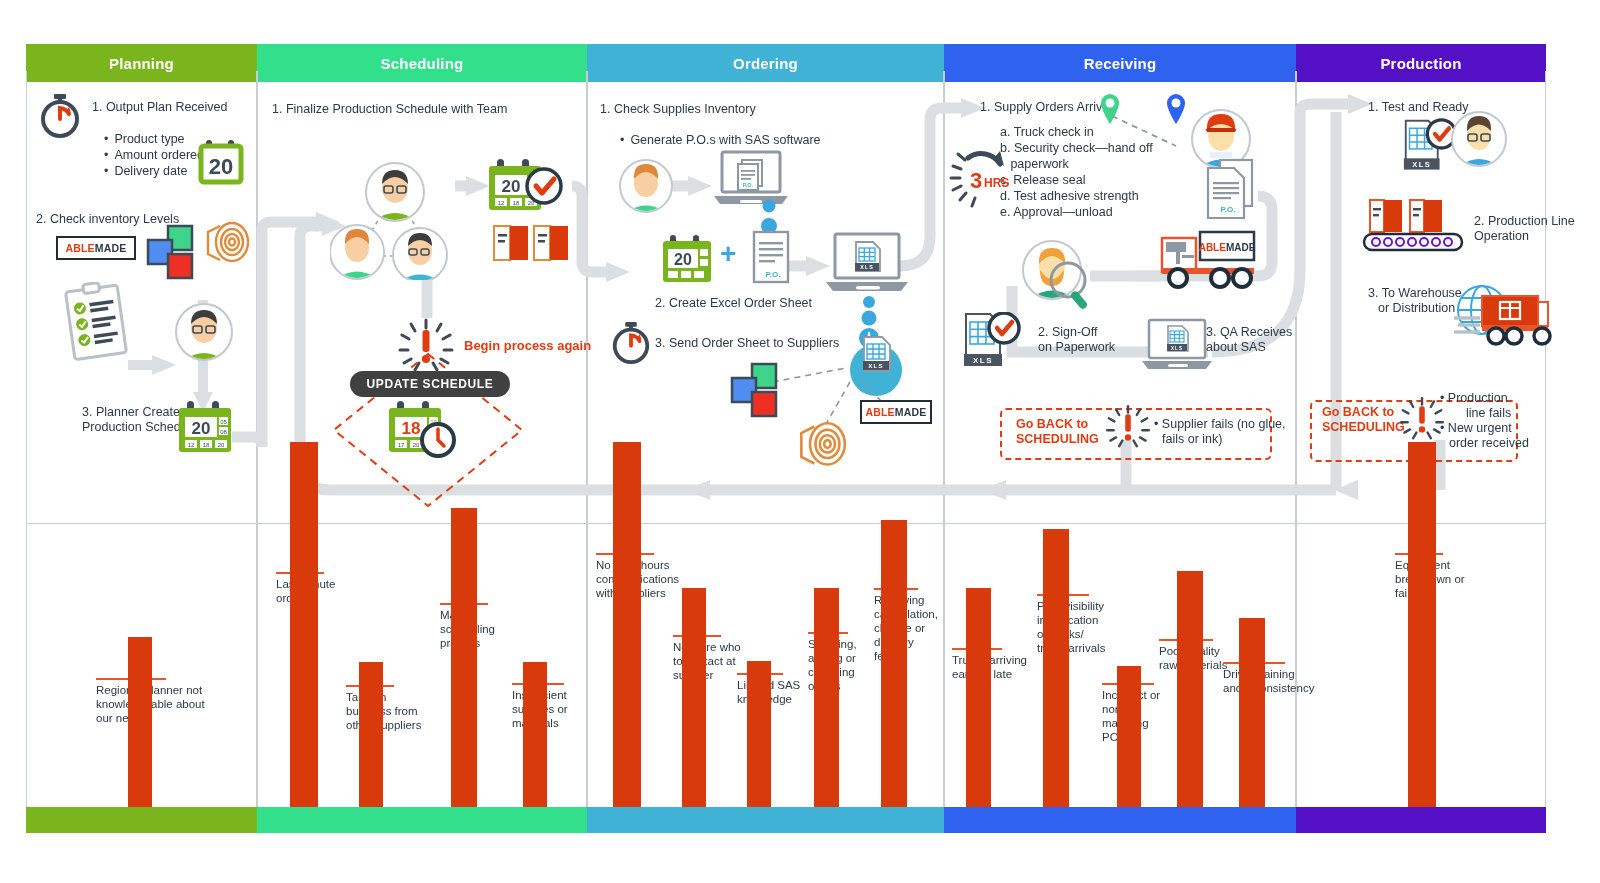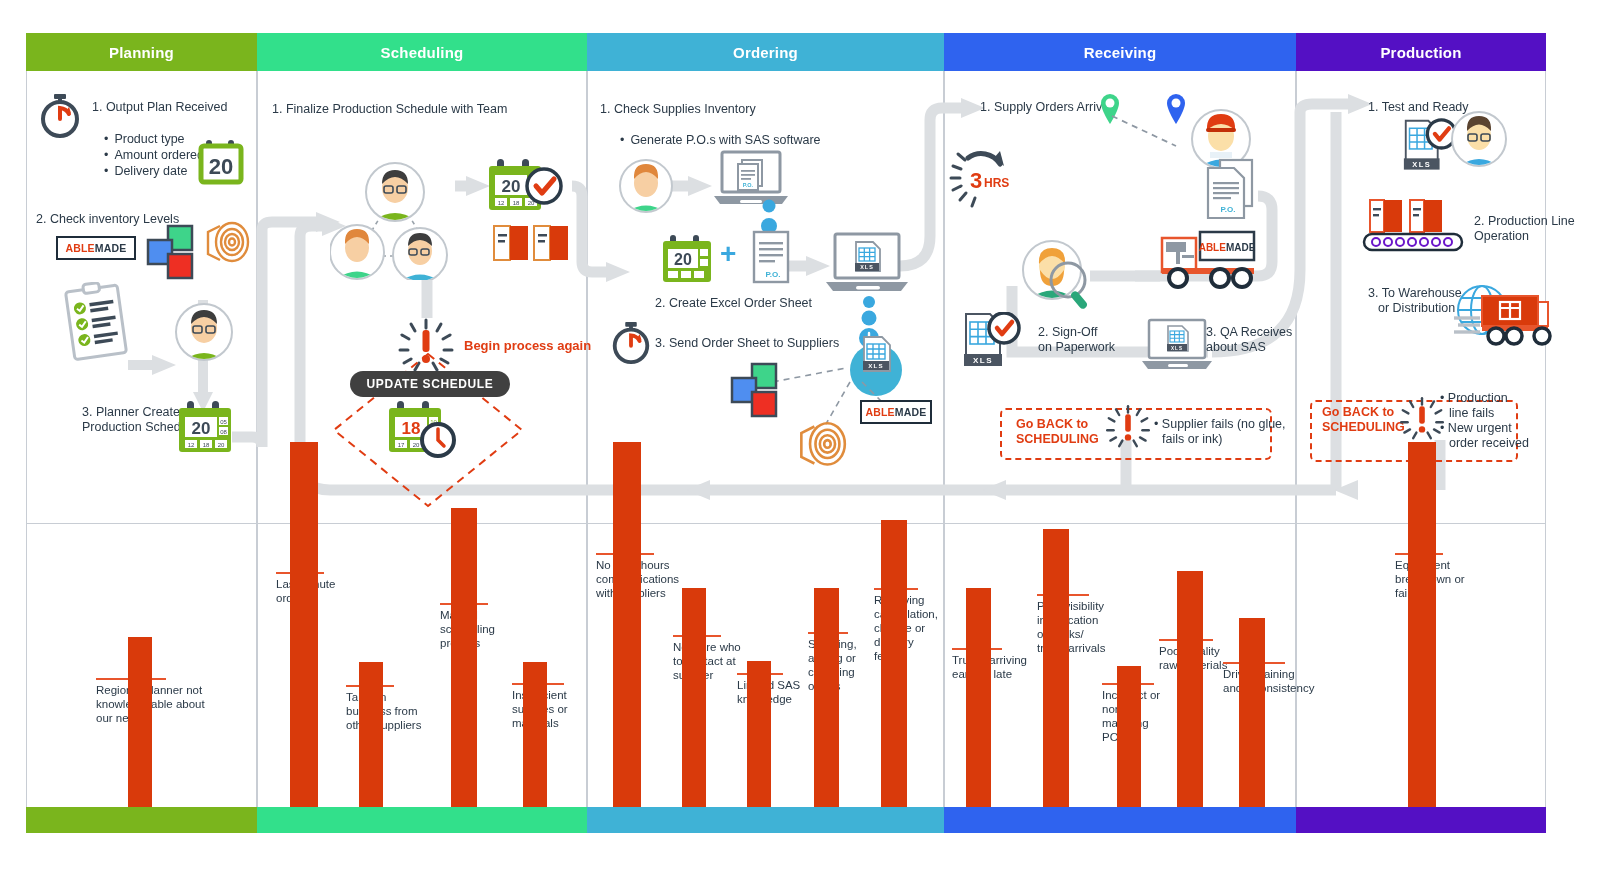--- a/index.html
+++ b/index.html
@@ -9,21 +9,21 @@
     font-family: "Liberation Sans", sans-serif;
     overflow: hidden;
   }
   #board {
     position: relative;
     width: 1600px; height: 883px;
     background: #ffffff;
   }
   
   .col-header {
-    position: absolute; top: 33px; height: 38px;
+    position: absolute; top: 44px; height: 38px;
     display: flex; align-items: center; justify-content: center;
     color: #ffffff; font-weight: bold; font-size: 15px;
     letter-spacing: .2px;
   }
   .col-footer { position: absolute; top: 807px; height: 26px; }
   .col-body {
     position: absolute; top: 71px; height: 736px;
     border-left: 1px solid #c8cdd4;
     border-right: 1px solid #c8cdd4;
   }
@@ -506,20 +506,28 @@
         <ellipse cx="30" cy="22" rx="3" ry="3.5"></ellipse>
       <path d="M18 6 L6 12 L6 34 L18 40"></path>
     </g>
   </svg>
   <div class="ablemade" style="left:860px; top:400px; width:72px; height:24px;">
     <span class="a">ABLE</span>
       <span class="m">MADE</span>
   </div>
 
   <div class="tx" style="left:980px; top:100px;">1. Supply Orders Arrive</div>
+  <div class="abc" style="left:1000px; top:124px;">
+    <div>a. Truck check in</div>
+    <div>b. Security check—hand off</div>
+    <div style="white-space:pre;">   paperwork</div>
+    <div>c. Release seal</div>
+    <div>d. Test adhesive strength</div>
+    <div>e. Approval—unload</div>
+  </div>
 
   <svg class="gfx" style="left:948px; top:140px;" width="70" height="70" viewBox="0 0 70 70">
     <g stroke="#3d4a57" stroke-width="3" stroke-linecap="round">
       <path d="M10 14 L17 20"></path>
         <path d="M5 26 L13 29"></path>
         <path d="M3 38 L12 38"></path>
       <path d="M5 50 L13 46"></path>
         <path d="M12 60 L18 53"></path>
         <path d="M24 66 L27 58"></path>
     </g>
@@ -754,21 +762,21 @@
       <path d="M8 45 L15 41"></path>
         <path d="M52 45 L45 41"></path>
       <path d="M19 52 L23 45"></path>
         <path d="M41 52 L37 45"></path>
     </g>
     <rect x="26.5" y="12" width="7" height="22" rx="3" fill="#e03c12"></rect>
     <circle cx="30" cy="41" r="4" fill="#e03c12"></circle>
   </svg>
   <div class="tx" style="left:1440px; top:391px; line-height:15px;">
     <span>• <span>Production</span></span><br>
-    <span style="margin-left:9px;text-align:right;">line fails</span><br>
+    <span style="margin-left:26px;text-align:right;">line fails</span><br>
     <span>• <span>New urgent</span></span><br>
     <span style="margin-left:9px;">order received</span>
   </div>
 
   <div class="bar-rule" style="left:96px; top:678px; width:70px;"></div>
   <div class="bar-label" style="left:96px; top:683px; width:110px;">Regional planner not knowledgeable about our needs</div>
   <div class="bar" style="left:128px; bottom:50px; width:24px; height:196px;"></div>
 
   <div class="bar-rule" style="left:276px; top:572px; width:48px;"></div>
   <div class="bar-label" style="left:276px; top:577px; width:72px;">Last minute orders</div>

